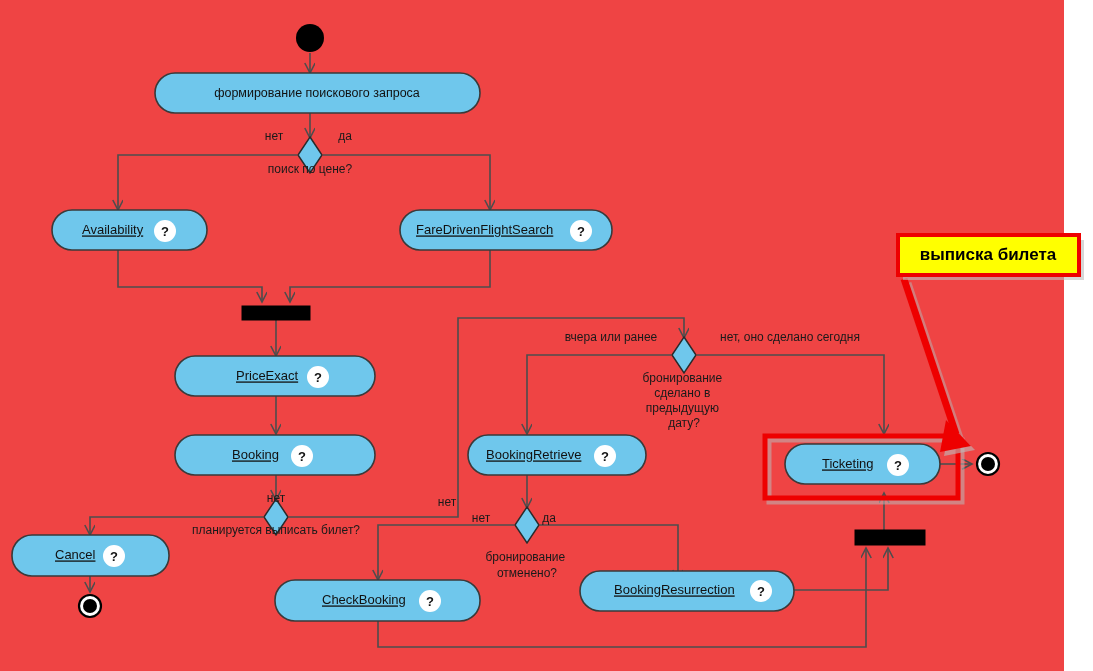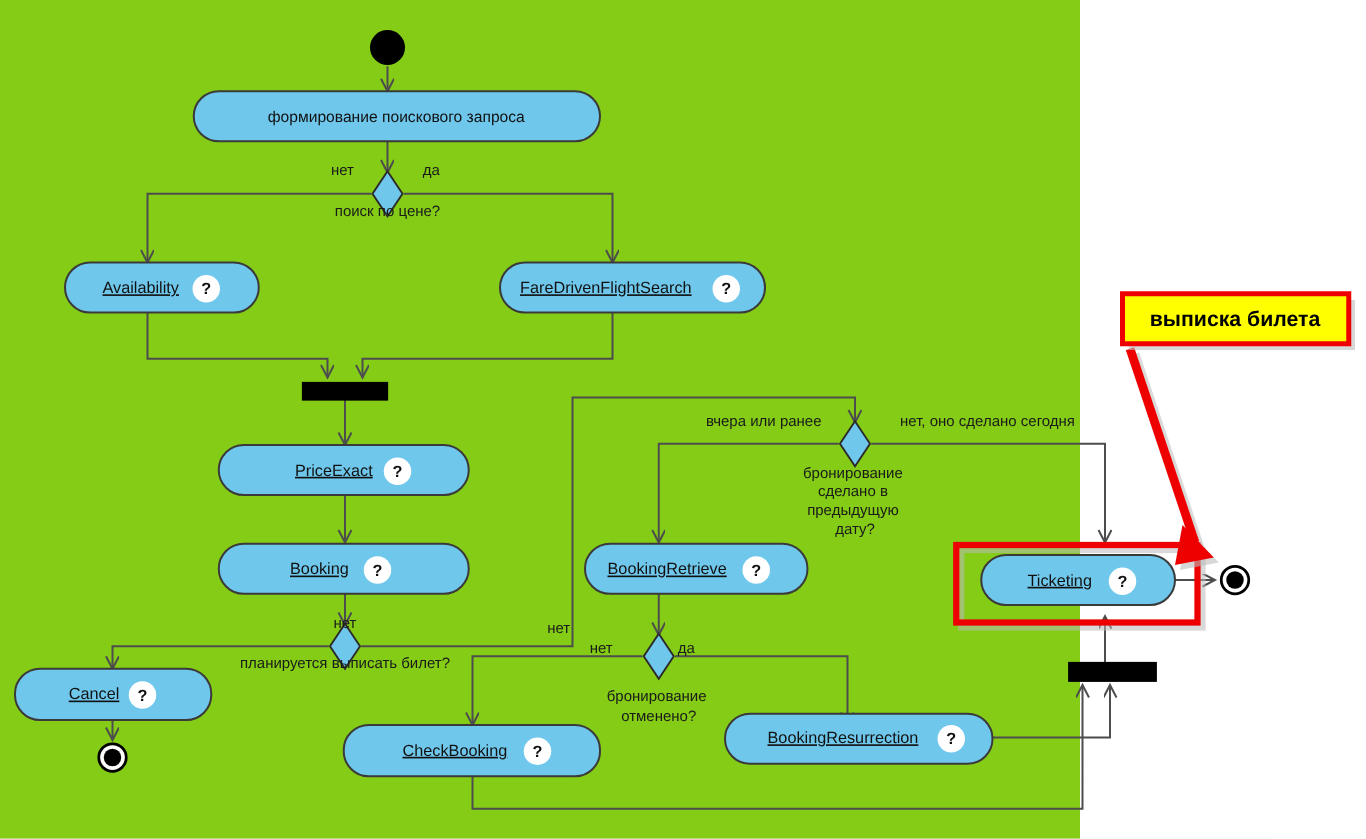--- a/index.html
+++ b/index.html
@@ -1,18 +1,18 @@
 <!DOCTYPE html>
 <html><head>
 <meta charset="utf-8">
 <style>
   html,body{margin:0;padding:0;background:#ffffff;}
   body{width:1093px;height:671px;overflow:hidden;
        font-family:"Liberation Sans","DejaVu Sans",sans-serif;}
-  #canvas{position:relative;width:864px;height:671px;background:#84cc16;text-align:right;}
+  #canvas{position:relative;width:1064px;height:671px;background:#ef4444;text-align:right;}
   svg#diagram{position:absolute;left:0;top:0;width:1093px;height:671px;}
   .edge{fill:none;stroke:#4d4d4d;stroke-width:1.6;}
   .act-rect{fill:#6fc7ec;stroke:#3a3a3a;stroke-width:1.6;}
   .act-label{font-family:"Liberation Sans","DejaVu Sans",sans-serif;font-size:13px;
              fill:#111;text-decoration:underline;dominant-baseline:middle;}
   .act-plain{font-family:"Liberation Sans","DejaVu Sans",sans-serif;font-size:12.5px;
              fill:#111;dominant-baseline:middle;text-anchor:middle;}
   .badge-circle{fill:#ffffff;stroke:none;}
   .badge-q{font-family:"Liberation Sans","DejaVu Sans",sans-serif;font-size:13px;
            font-weight:bold;fill:#111;text-anchor:middle;dominant-baseline:central;}

